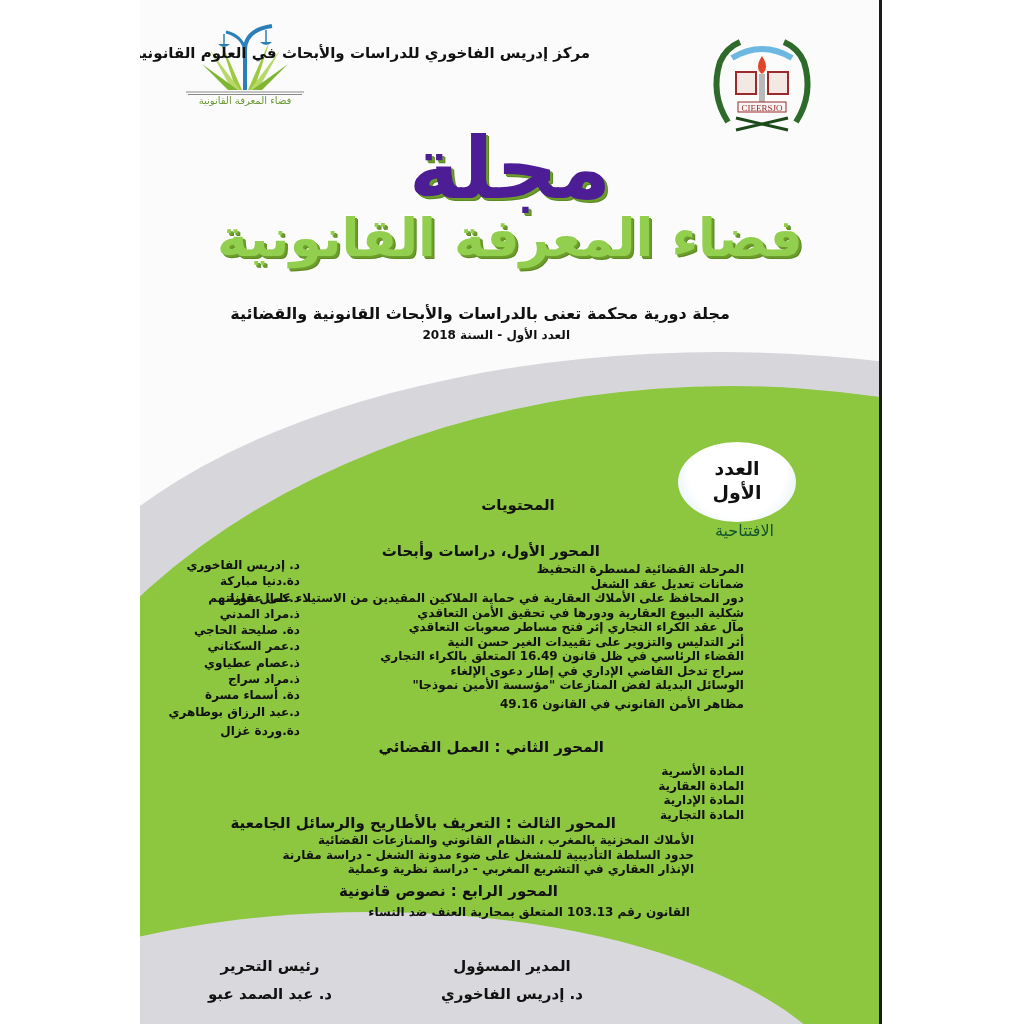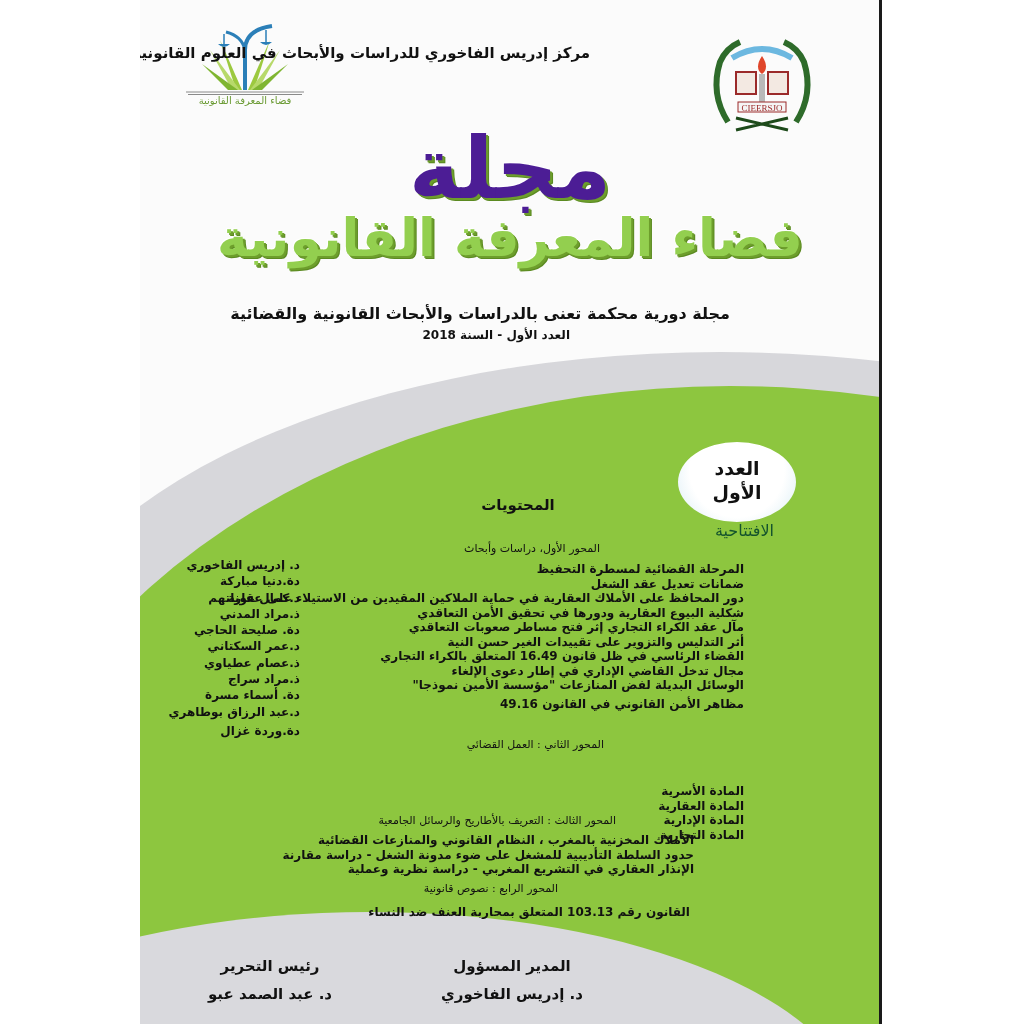--- a/index.html
+++ b/index.html
@@ -24,21 +24,21 @@
   .tagline { right:150px; top:304px; font-size:16px; font-weight:bold; color:#111; white-space:nowrap; }
   .issue-line { right:310px; top:328px; font-size:12px; font-weight:bold; color:#111; white-space:nowrap; }
 
   .issue-badge { left:536px; top:440px; width:118px; height:80px; border-radius:50%; background:radial-gradient(circle at 50% 35%,#ffffff 60%,#d8ecf4 100%);
                  border:2px solid #8dc63f; text-align:center; }
   .issue-badge span { display:block; font-size:19px; font-weight:bold; color:#111; line-height:24px; }
   .issue-badge .b1 { margin-top:14px; }
 
   .toc-heading { left:318px; top:496px; width:120px; text-align:center; font-size:15px; font-weight:bold; color:#111; }
   .opening { right:106px; top:521px; font-size:16px; font-weight:normal; color:#14532d; }
-  .axis { font-size:11px; font-weight:normal; color:#111; white-space:nowrap; }
+  .axis { font-size:15px; font-weight:bold; color:#111; white-space:nowrap; }
   .toc-list { right:140px; font-size:12px; font-weight:bold; color:#111; line-height:14.5px; white-space:nowrap; text-align:right; }
   .authors { left:40px; top:557px; font-size:12px; font-weight:bold; color:#111; line-height:16.3px; white-space:nowrap; text-align:left; }
   .authors div { text-align:right; width:120px; }
 
   .staff-block { text-align:center; font-size:15px; font-weight:bold; color:#111; line-height:28px; }
 
   .logo-left { left:40px; top:20px; width:130px; height:95px; }
   .logo-right { left:566px; top:34px; width:112px; height:100px; }
   .logo-caption { position:absolute; left:8px; top:74px; width:114px; font-size:10px; color:#6a9a33; text-align:center; border-top:1px solid #8a8a8a; }
 </style>
@@ -105,41 +105,41 @@
   <div class="abs axis rtl" style="right:280px; top:542px;">المحور الأول، دراسات وأبحاث</div>
 
   <div class="abs toc-list rtl" style="right:136px; top:562px;margin-left:48px;">
     <div>المرحلة القضائية لمسطرة التحفيظ</div>
     <div>ضمانات تعديل عقد الشغل</div>
     <div>دور المحافظ على الأملاك العقارية في حماية الملاكين المقيدين من الاستيلاء على عقاراتهم</div>
     <div>شكلية البيوع العقارية ودورها في تحقيق الأمن التعاقدي</div>
     <div>مآل عقد الكراء التجاري إثر فتح مساطر صعوبات التعاقدي</div>
     <div>أثر التدليس والتزوير على تقييدات الغير حسن النية</div>
     <div>القضاء الرئاسي في ظل قانون 16.49 المتعلق بالكراء التجاري</div>
-    <div>مجال تدخل القاضي الإداري في إطار دعوى الإلغاء</div>
+    <div>سراج تدخل القاضي الإداري في إطار دعوى الإلغاء</div>
     <div>الوسائل البديلة لفض المنازعات "مؤسسة الأمين نموذجا"</div>
     <div style="margin-top:4px;">مظاهر الأمن القانوني في القانون 49.16</div>
   </div>
 
   <div class="abs authors rtl">
     <div>د. إدريس الفاخوري</div>
     <div>دة.دنيا مباركة</div>
     <div>د.كمال عونة</div>
     <div>ذ.مراد المدني</div>
     <div>دة. صليحة الحاجي</div>
     <div>د.عمر السكتاني</div>
     <div>ذ.عصام عطياوي</div>
     <div>ذ.مراد سراج</div>
     <div>دة. أسماء مسرة</div>
     <div>د.عبد الرزاق بوطاهري</div>
     <div style="margin-top:3px;">دة.وردة غزال</div>
   </div>
 
   <div class="abs axis rtl" style="right:276px; top:738px;">المحور الثاني : العمل القضائي</div>
-  <div class="abs toc-list rtl" style="right:136px; top:784px;">
+  <div class="abs toc-list rtl" style="right:136px; top:764px;">
     <div>المادة الأسرية</div>
     <div>المادة العقارية</div>
     <div>المادة الإدارية</div>
     <div>المادة التجارية</div>
   </div>
 
   <div class="abs axis rtl" style="right:264px; top:814px;">المحور الثالث : التعريف بالأطاريح والرسائل الجامعية</div>
   <div class="abs toc-list rtl" style="right:186px; top:833px;">
     <div>الأملاك المخزنية بالمغرب ، النظام القانوني والمنازعات القضائية</div>
     <div>حدود السلطة التأديبية للمشغل على ضوء مدونة الشغل - دراسة مقارنة</div>

